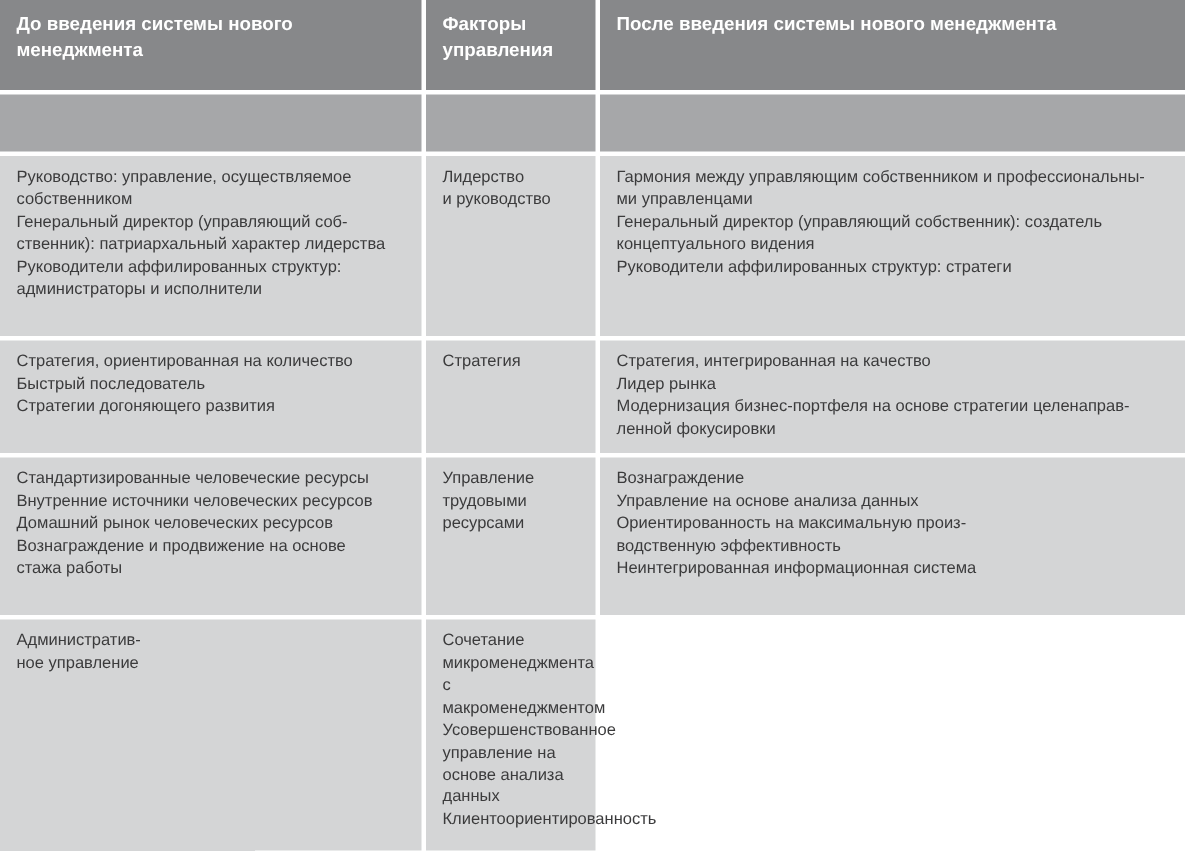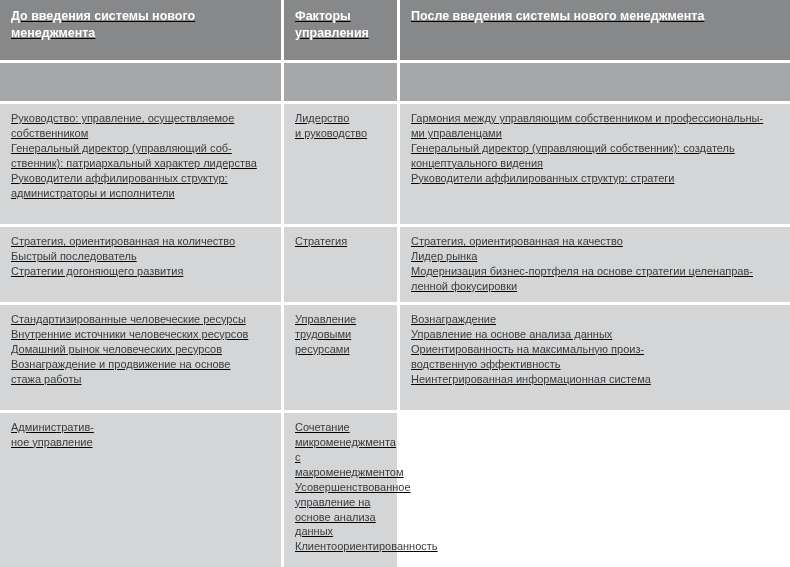--- a/index.html
+++ b/index.html
@@ -1,17 +1,17 @@
 <!DOCTYPE html>
 <html><head>
 <meta charset="utf-8">
 <style>
   html, body { margin: 0; padding: 0; background: #ffffff; }
   body { font-family: "Liberation Sans", "DejaVu Sans", sans-serif; }
-  .page { width: 790px; height: 567px; background: #ffffff; overflow: hidden; text-decoration: underline; }
+  .page { width: 790px; height: 567px; background: #ffffff; overflow: hidden; }
   .table {
     display: grid;
     grid-template-columns: 281px 113px 1fr;
     grid-template-rows: 60px 38px minmax(120px,auto) minmax(62px,auto) minmax(105px,auto) minmax(94px,auto) minmax(52px,auto) 11px;
     gap: 3px;
     width: 790px;
     background: #ffffff;
     box-sizing: border-box;
   }
   .cell {
@@ -63,21 +63,21 @@
     <div class="cell">Гармония между управляющим собственником и профессиональны-
 ми управленцами
 Генеральный директор (управляющий собственник): создатель
 концептуального видения
 Руководители аффилированных структур: стратеги</div>
 
     <div class="cell">Стратегия, ориентированная на количество
 Быстрый последователь
 Стратегии догоняющего развития</div>
     <div class="cell">Стратегия</div>
-    <div class="cell">Стратегия, ориентированная на качество
+    <div class="cell">Стратегия, интегрированная на качество
 Лидер рынка
 Модернизация бизнес-портфеля на основе стратегии целенаправ-
 ленной фокусировки</div>
 
     <div class="cell">Стандартизированные человеческие ресурсы
 Внутренние источники человеческих ресурсов
 Домашний рынок человеческих ресурсов
 Вознаграждение и продвижение на основе
 стажа работы</div>
     <div class="cell">Управление

